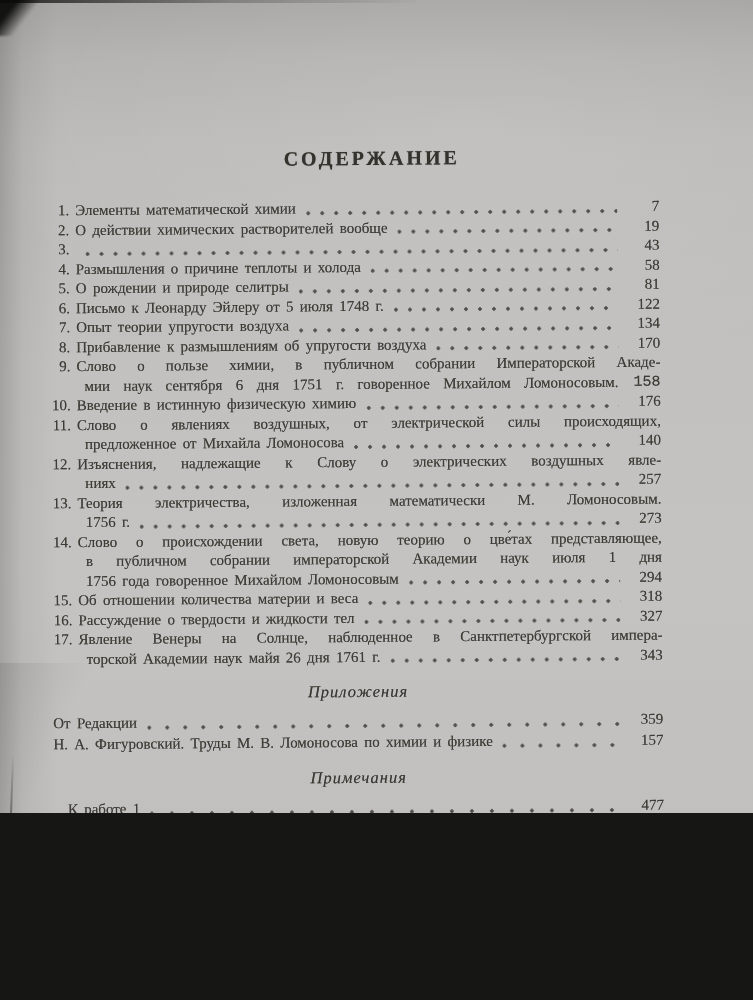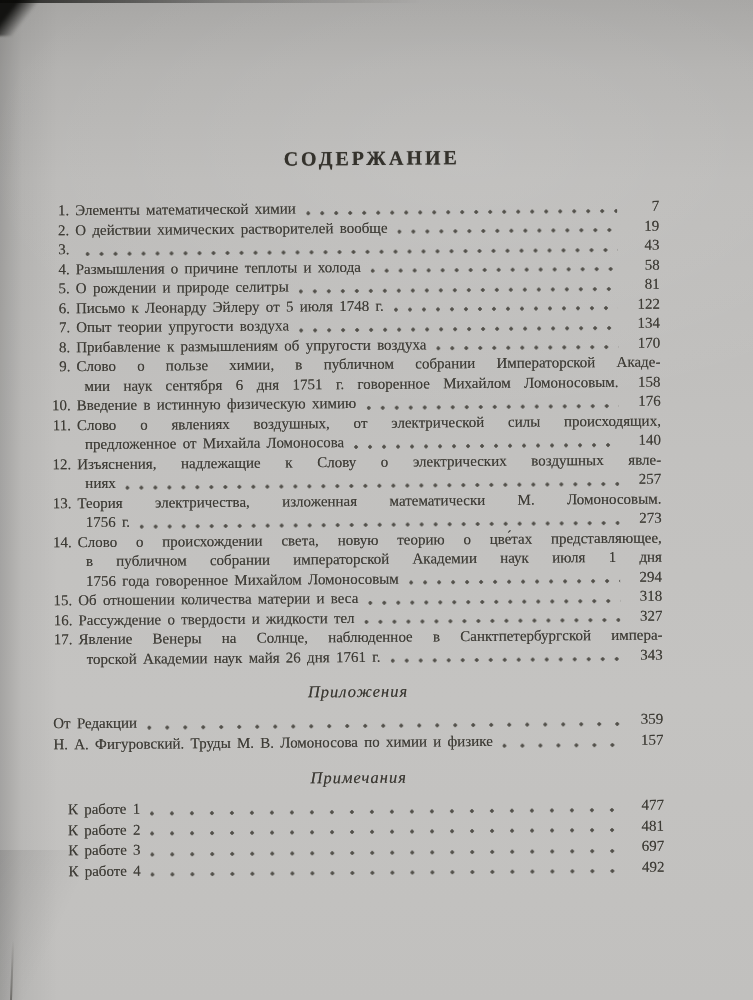--- a/index.html
+++ b/index.html
@@ -1,18 +1,18 @@
 <!DOCTYPE html>
 <html><head>
 <meta charset="utf-8">
 <style>
   html,body{margin:0;padding:0;background:#161614;}
   .page{
     position:relative;
-    width:753px;height:1000px;
+    width:753px;height:813px;
     overflow:hidden;
     font-family:"Liberation Serif","DejaVu Serif",serif;
     color:#3e3c36;
     background:
       radial-gradient(ellipse 820px 420px at 62% 16%, rgba(255,255,255,0.10), rgba(0,0,0,0) 62%),
       linear-gradient(180deg,#a7a6a4 0%,#b3b2b0 7%,#bcbbb9 18%,#c2c1bf 45%,#c4c3c1 70%,#c1c0be 100%);
   }
   
   .edge-left{position:absolute;top:0;left:0;bottom:0;width:60px;
     background:linear-gradient(90deg,rgba(0,0,0,0.16),rgba(0,0,0,0.05) 22px,rgba(0,0,0,0) 58px);}
@@ -50,21 +50,21 @@
   .wrap-line{text-align:justify;text-align-last:justify;}
   .wrap-line + .wrap-line{padding-left:8px;}
   .wrap-line ~ .last-line{padding-left:8px;}
   .last-line{display:flex;align-items:stretch;}
   .line-text{flex:none;white-space:nowrap;}
   .leader{flex:1 1 auto;position:relative;min-width:0;}
   .leader::after{content:'';position:absolute;left:10px;right:6px;bottom:4px;height:4px;
     background-image:radial-gradient(circle at 2px 2px,#514f49 1.5px,rgba(0,0,0,0) 2px);
     background-size:14px 4px;background-repeat:repeat-x;}
   .fill .line-text{flex:1 1 auto;white-space:normal;text-align:justify;text-align-last:justify;}
-  .fill .pagenum{margin-left:6px;}
+  .fill .pagenum{margin-left:6px;font-family:Liberation Mono, monospace;}
   .pagenum{flex:none;width:36px;text-align:right;}
   .section-header{
     text-align:center;font-style:italic;
     font-size:16.5px;line-height:20px;
     margin:15px 0 9px;letter-spacing:1px;
     color:#3a3832;text-shadow:0 0 0.6px rgba(58,56,50,0.65);
   }
   .applist .entry{line-height:21px;}
   .applist .leader::after{background-size:18px 4px;}
   .noteslist{padding-left:14px;}

